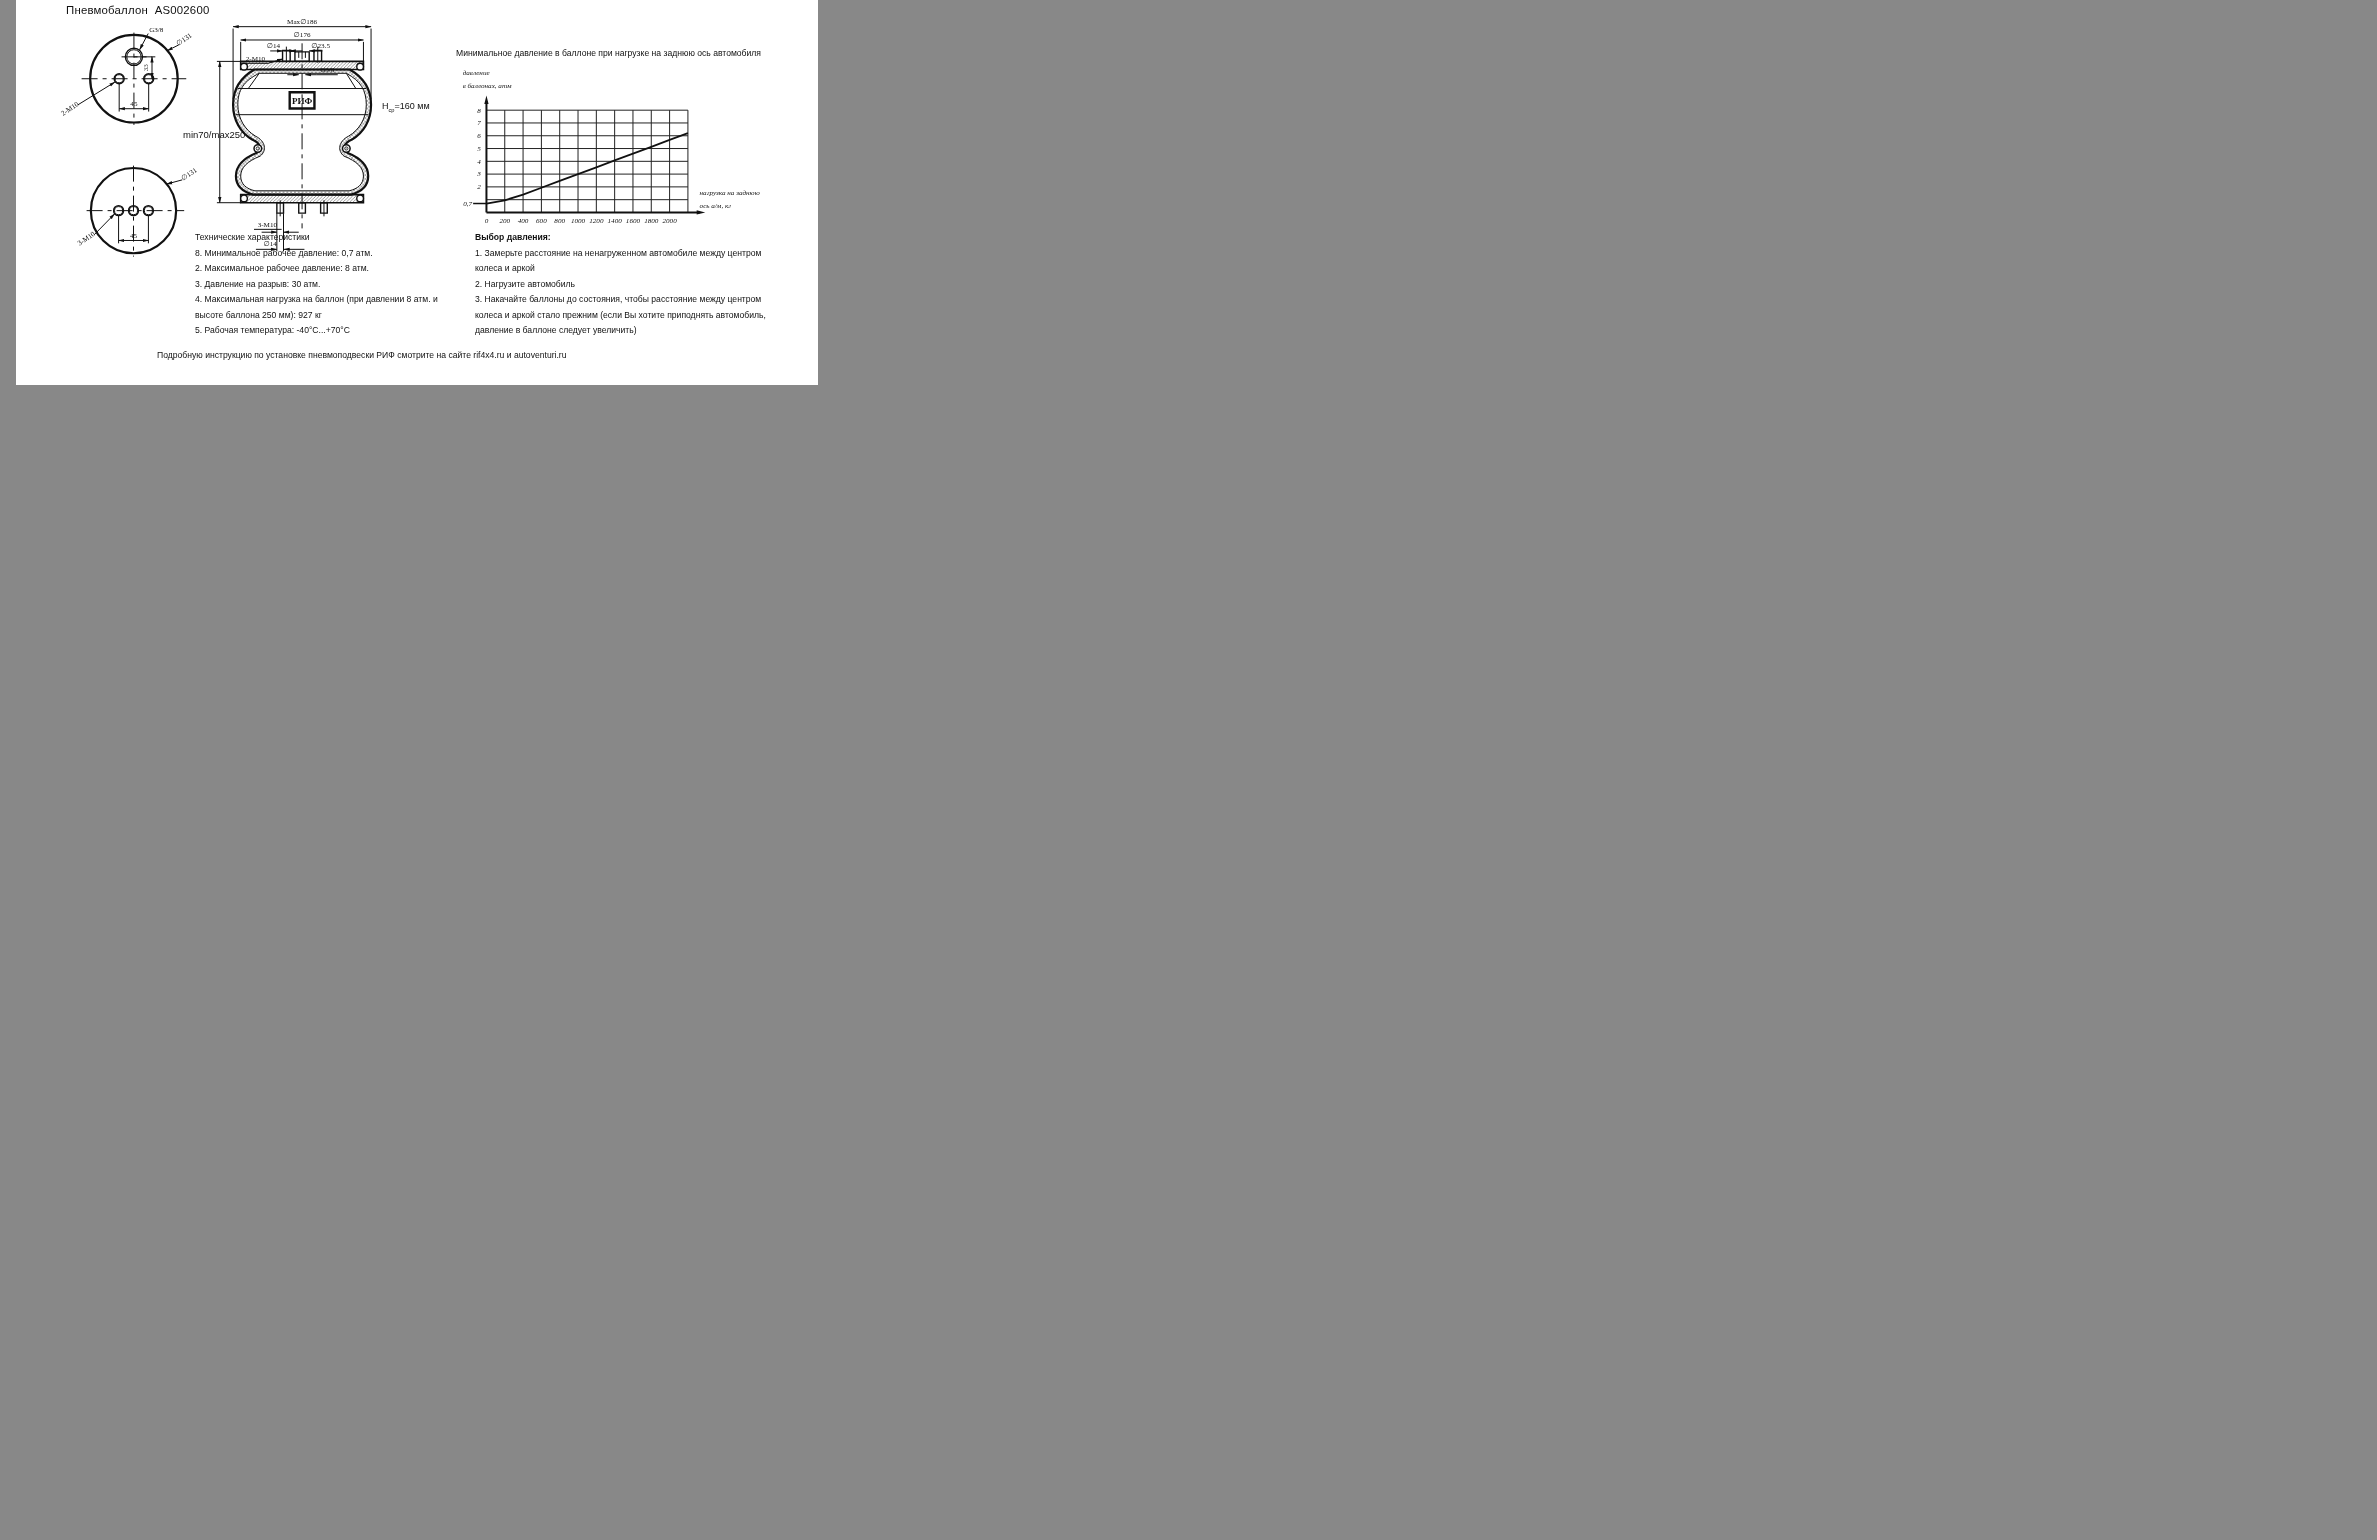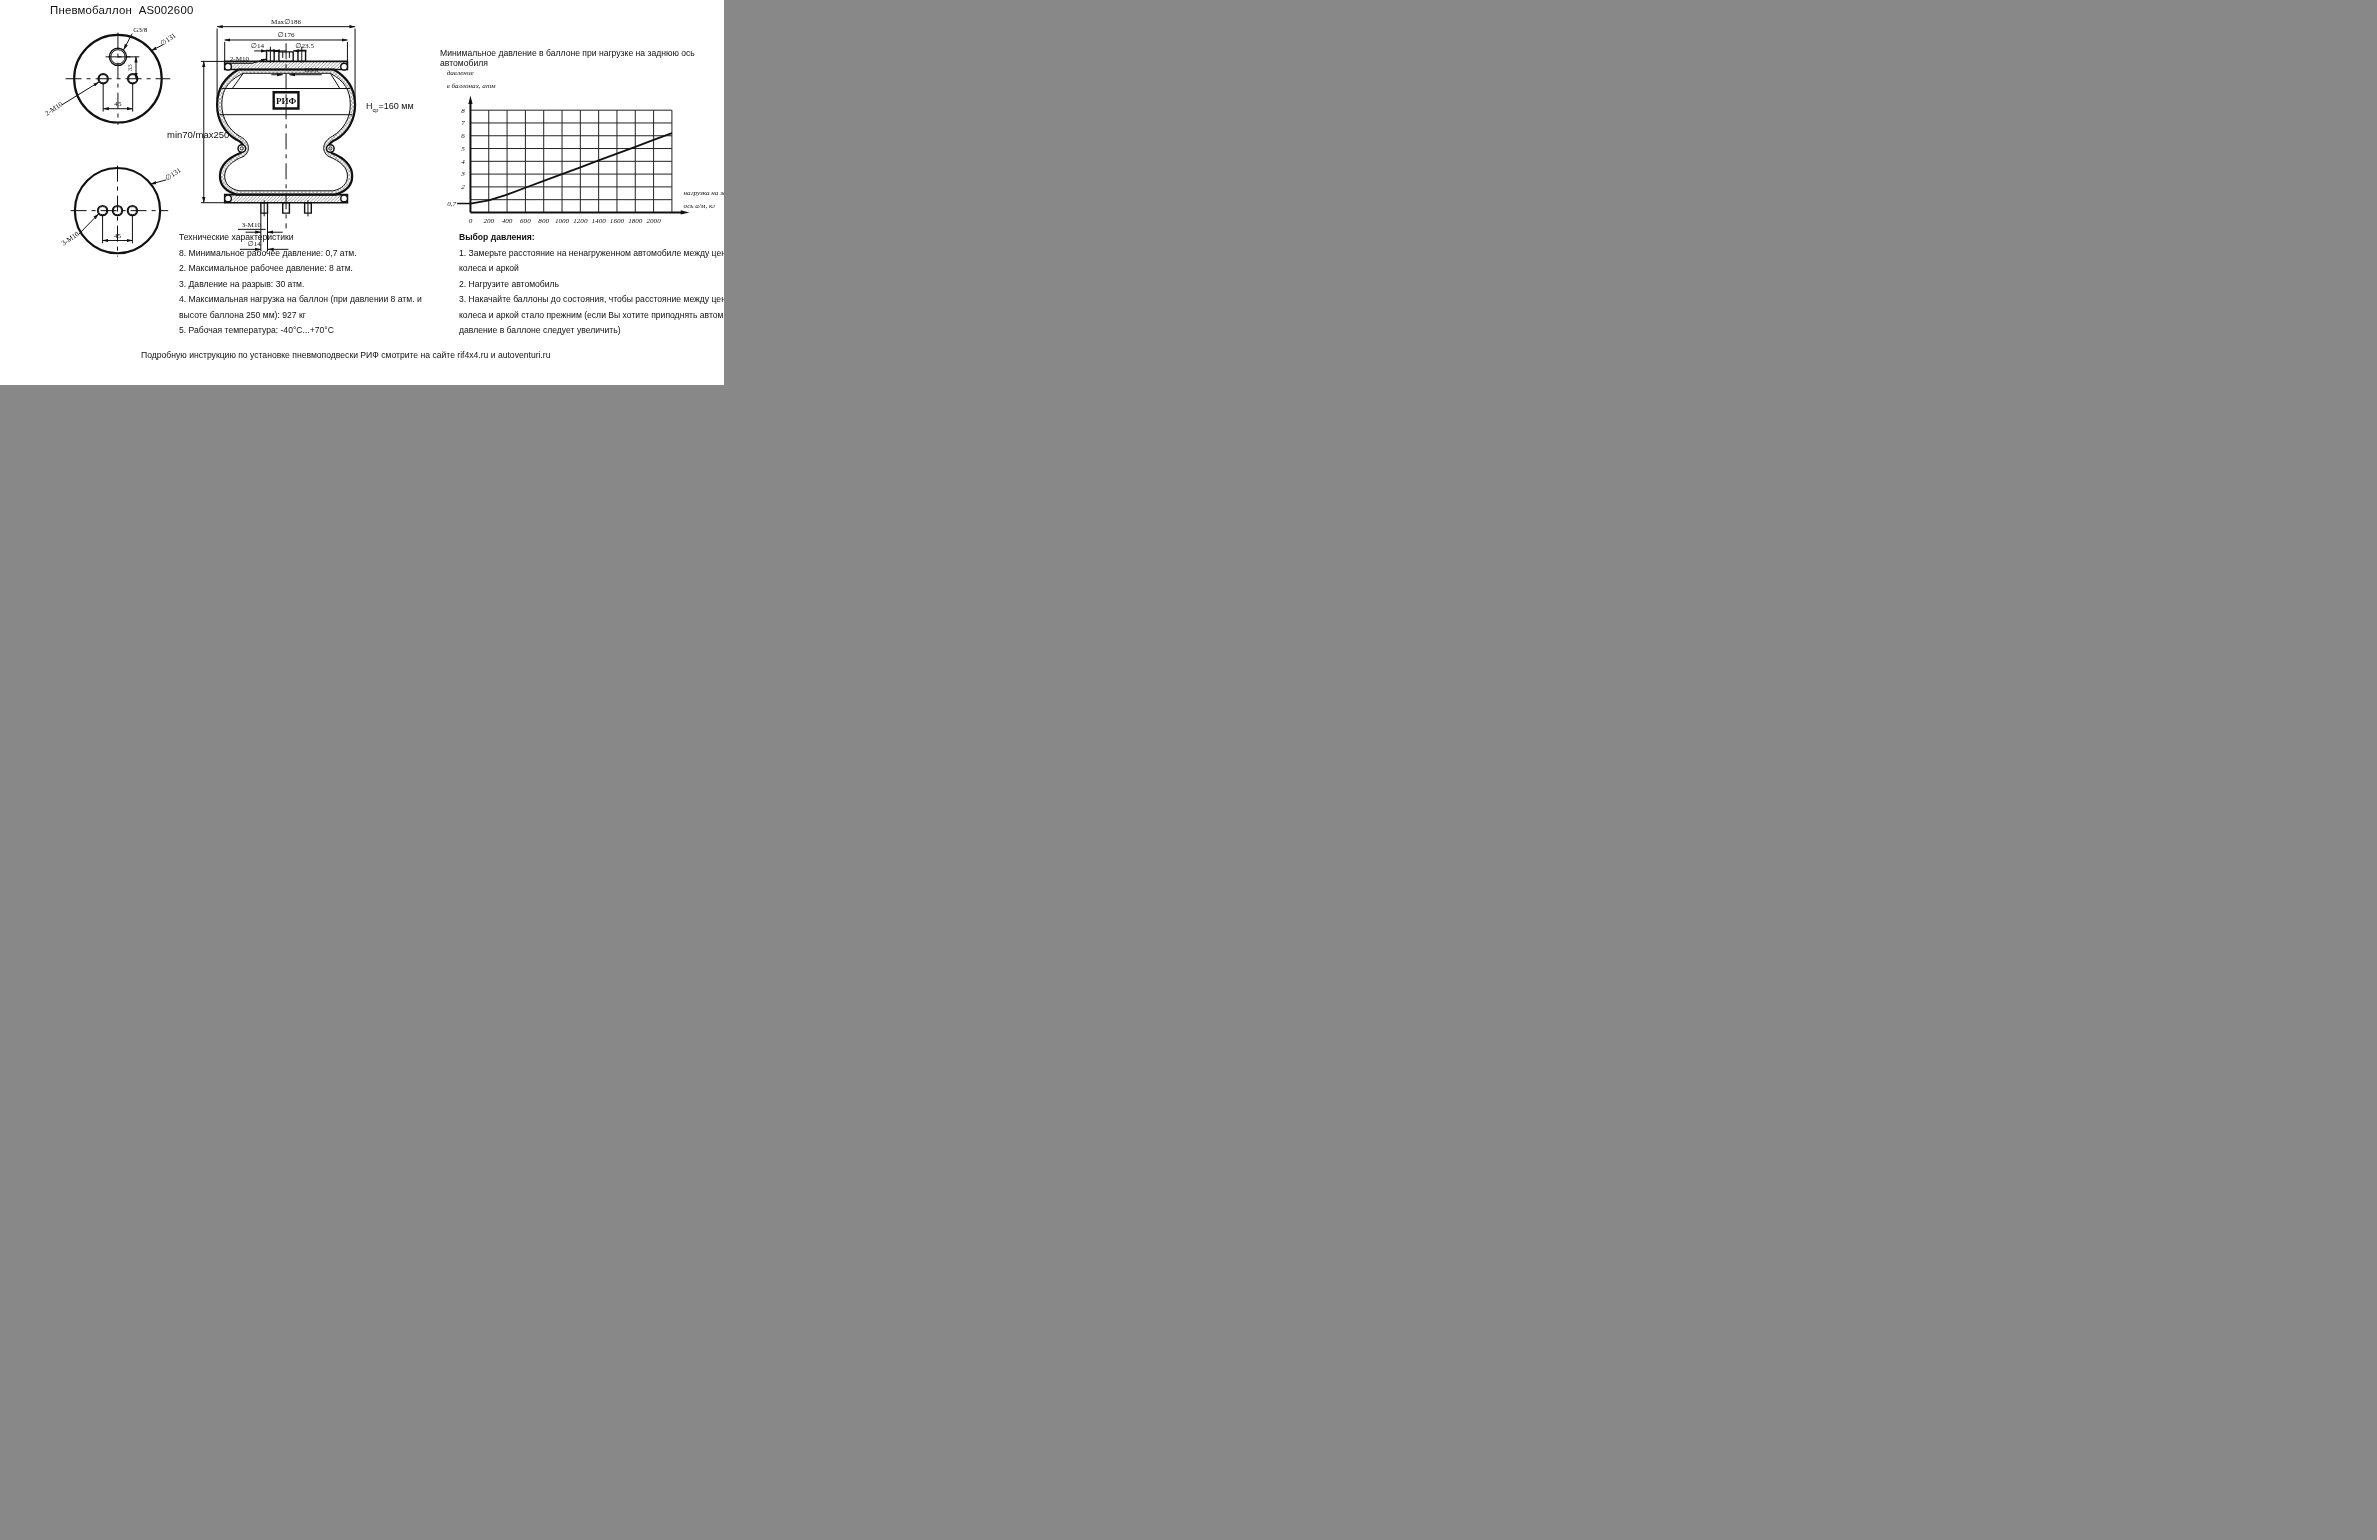--- a/index.html
+++ b/index.html
@@ -1,17 +1,17 @@
 <!DOCTYPE html>
 <html style="font-size:7.6px"><head>
 <meta charset="utf-8">
 <style>
   html,body{margin:0;padding:0;background:#888;}
-  #page{position:relative;width:724px;height:385px;background:#ffffff;overflow:hidden;
-        font-family:"Liberation Sans",sans-serif;color:#111;}
+  #page{position:relative;width:802px;height:385px;background:#ffffff;overflow:hidden;
+        font-family:"Liberation Sans",sans-serif;color:#111;margin-left:16px;}
   .abs{position:absolute;}
   .title{font-size:11.4px;letter-spacing:0.2px;white-space:pre;}
   .body-text{font-size:8.6px;line-height:15.5px;}
   .bold{font-weight:bold;}
   .footer{font-size:8.6px;}
   .mlabel{font-size:9.5px;}
   .hcp{font-size:9px;}
   .hcp sub{font-size:5.7px;}
   .chart-title{font-size:8.6px;}
   svg{overflow:visible;}

